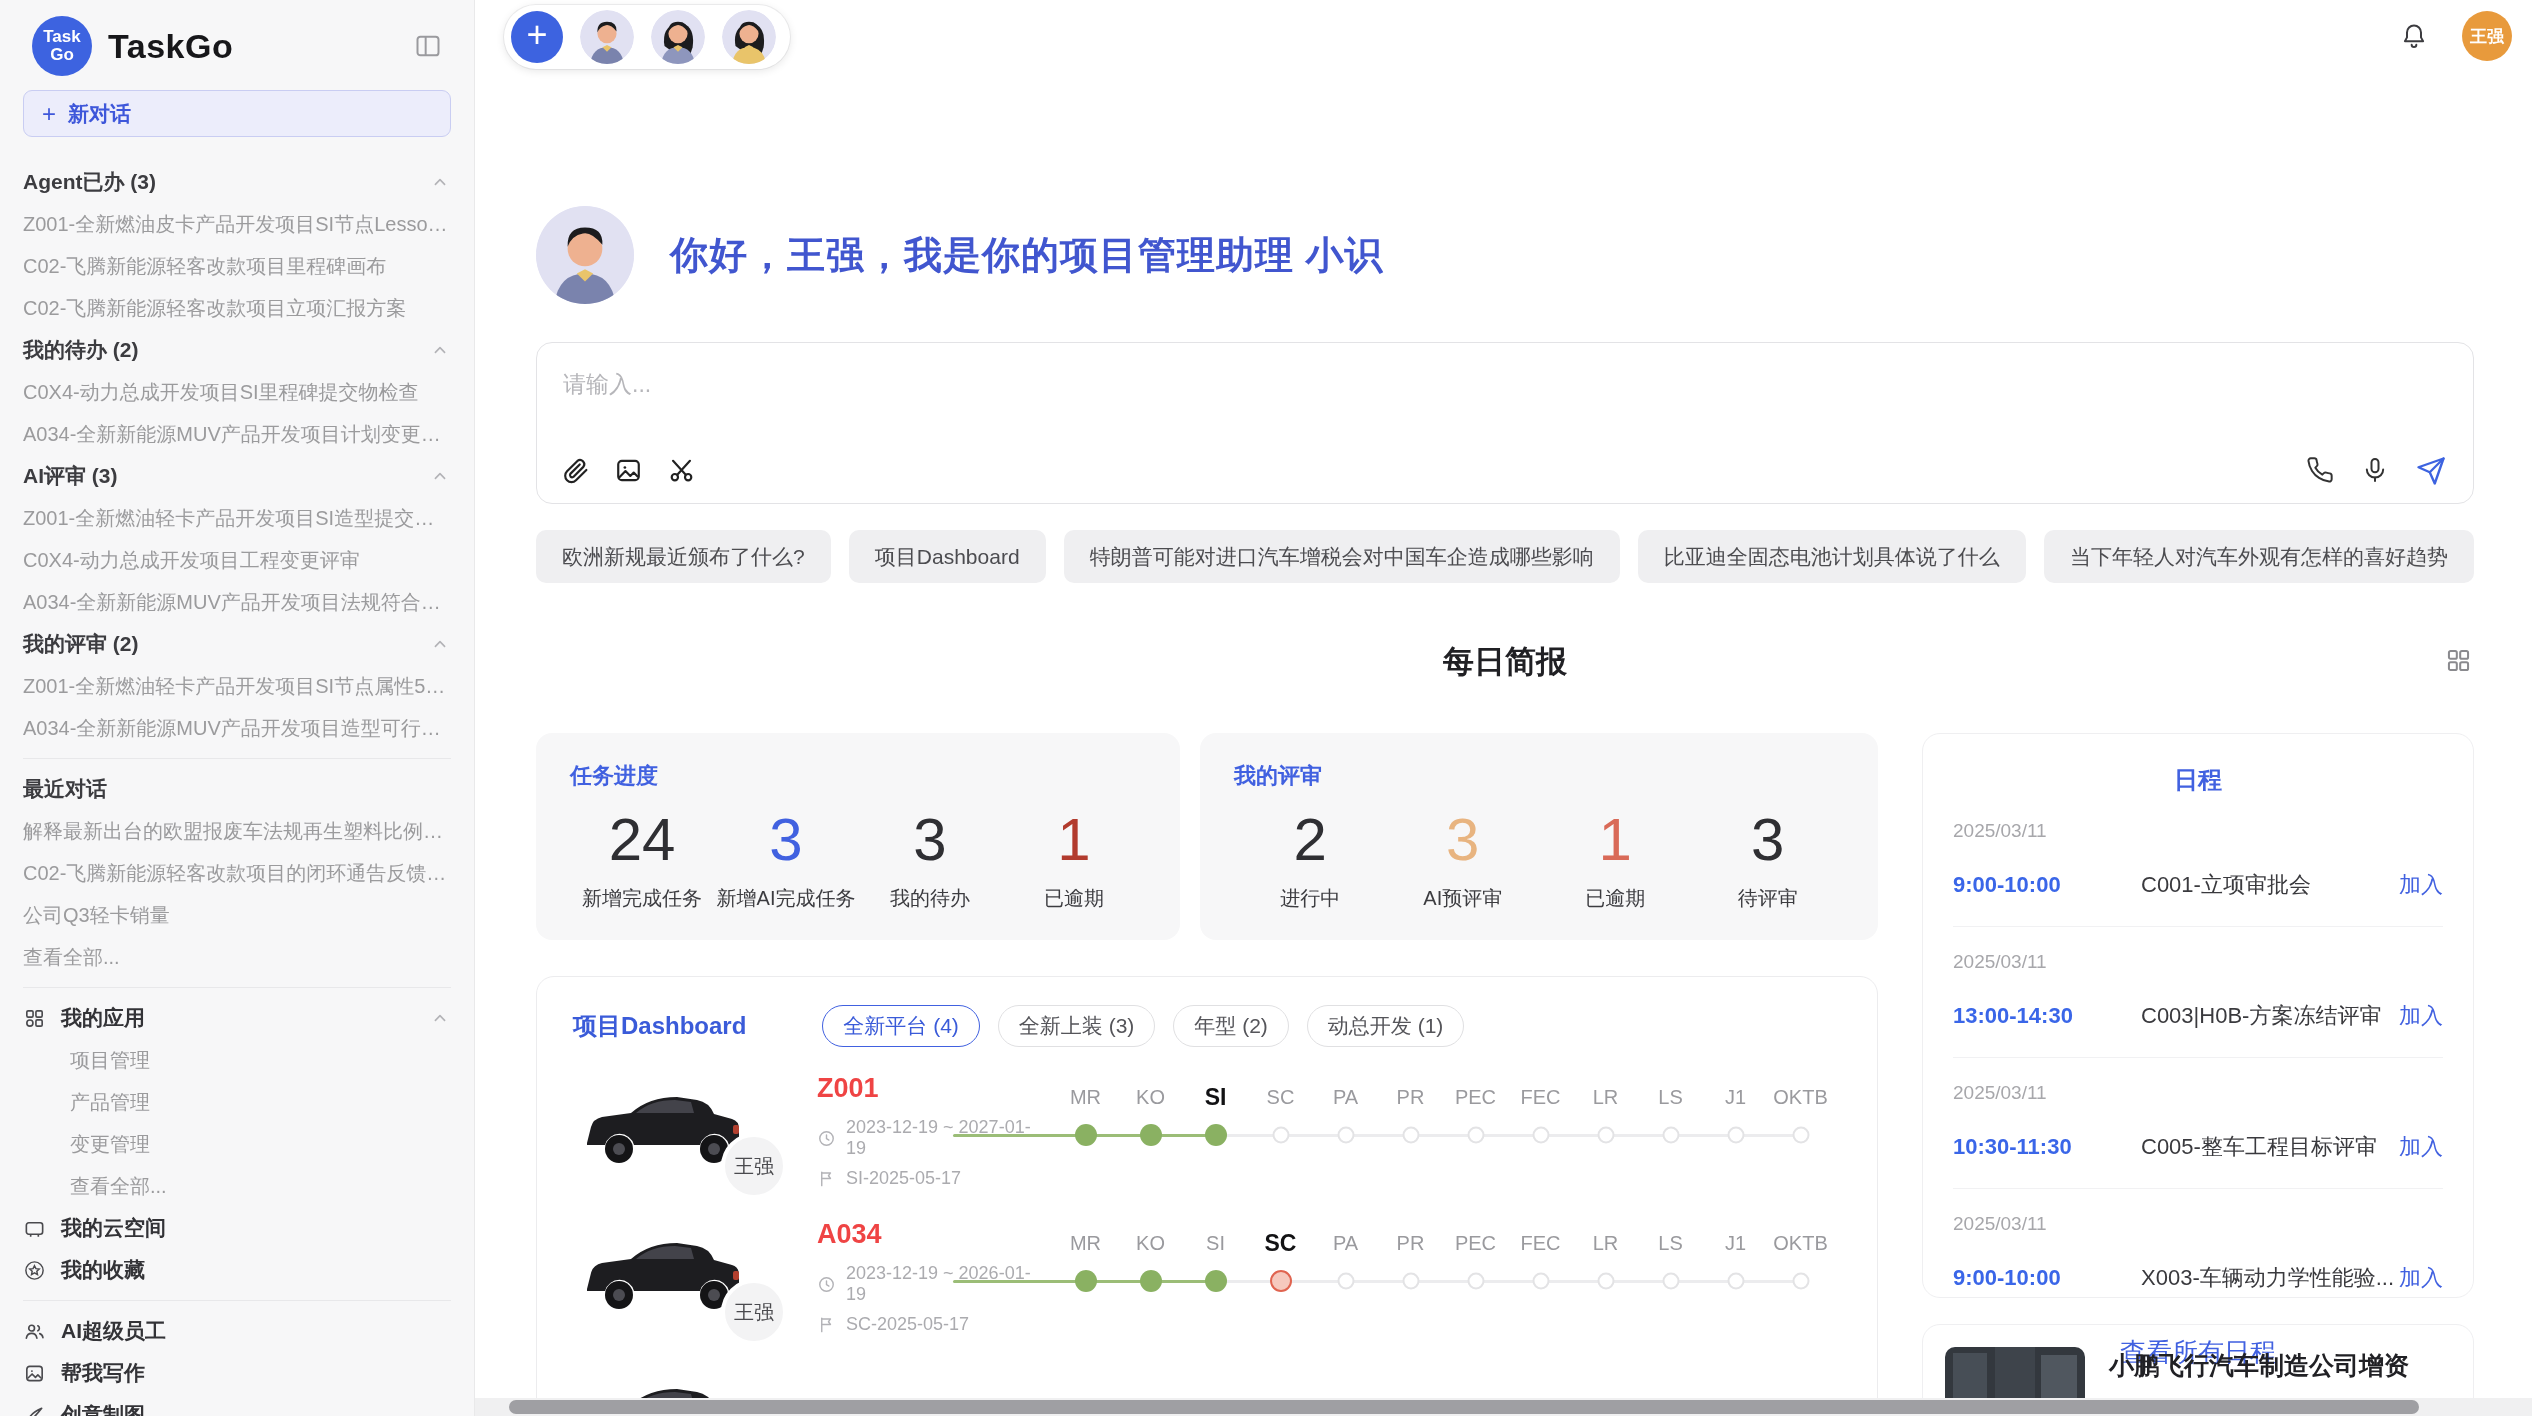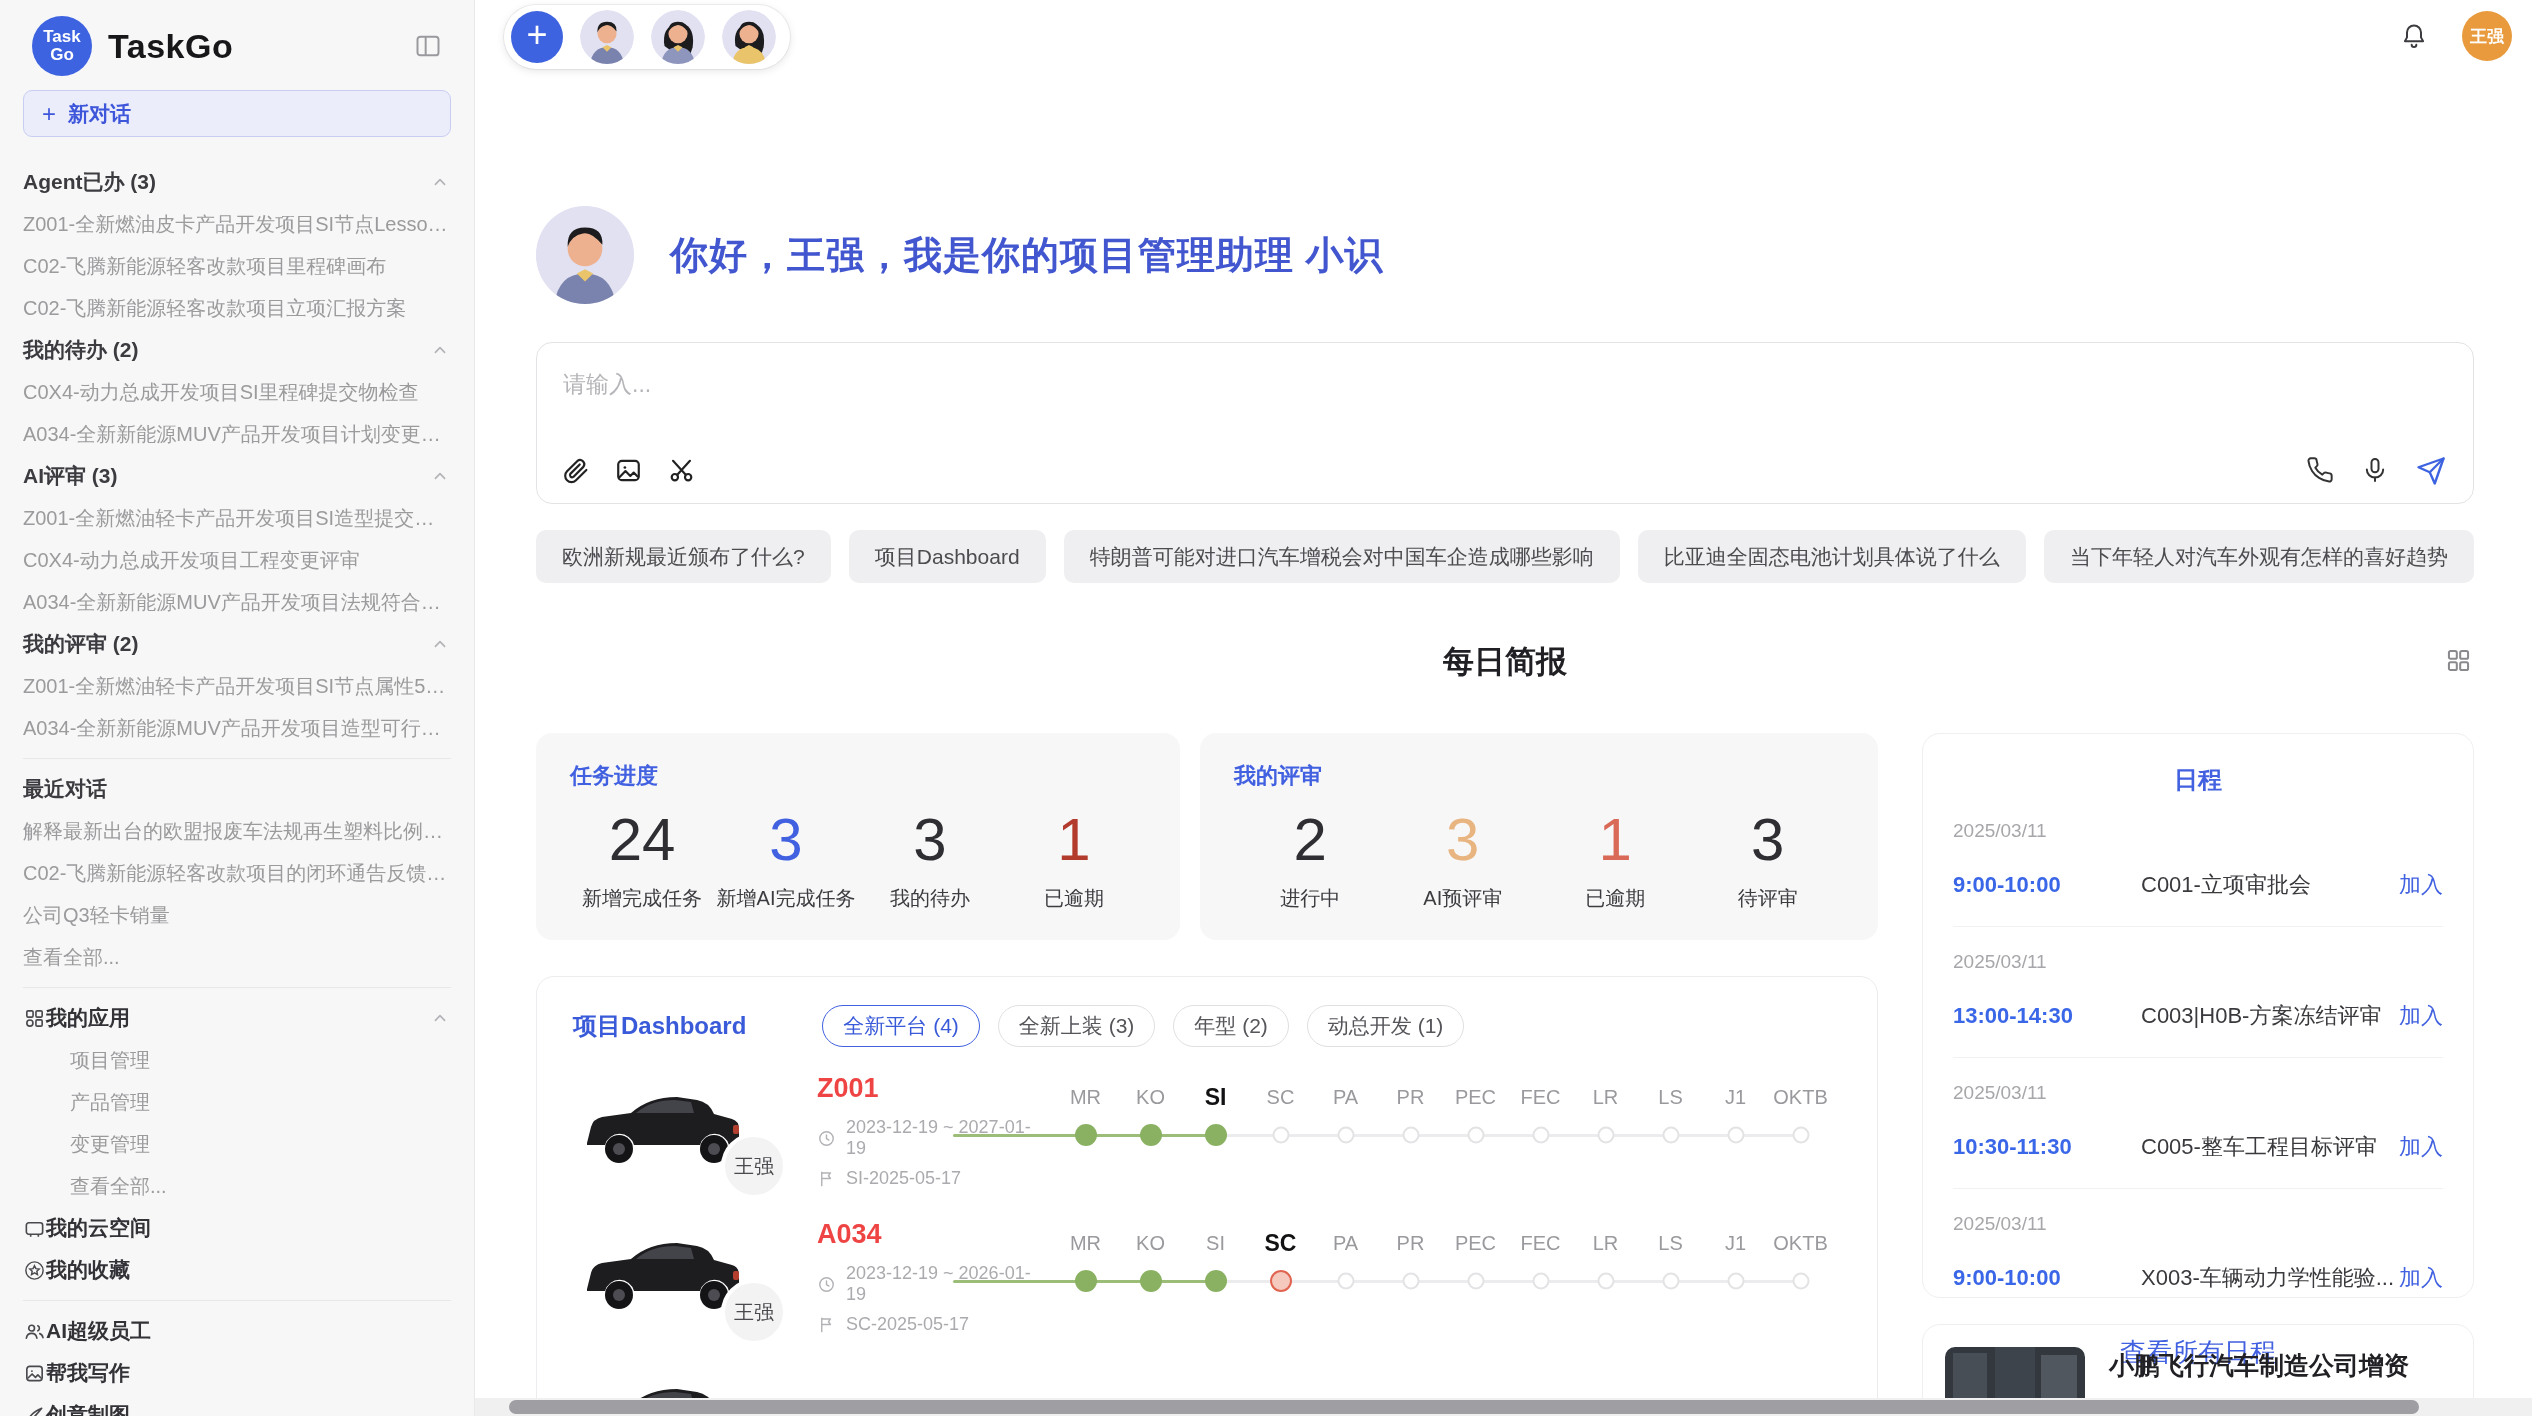--- a/index.html
+++ b/index.html
@@ -20,21 +20,21 @@
     border-radius:9px; display:flex; align-items:center; padding:0 18px; color:#3e57da;
     font-size:21px; font-weight:600; gap:12px; cursor:pointer; }
   .newchat .plus { font-size:24px; font-weight:400; }
   .sb-scroll { padding:24px 23px 0; }
   .sb-sec-header { height:42px; display:flex; align-items:center; font-size:21px;
     color:#3c3c40; font-weight:600; }
   .sb-sec-header .chev { margin-left:auto; width:22px; height:22px; cursor:pointer; }
   .sb-item { height:42px; line-height:42px; font-size:20px; color:#9b9b9d;
     white-space:nowrap; overflow:hidden; text-overflow:ellipsis; cursor:pointer; }
   .sb-divider { border-top:1px solid #e8e8ea; margin:9px 0; }
-  .sb-row { height:42px; display:flex; align-items:center; font-size:21px;
+  .sb-row { height:42px; display:flex; align-items:center; gap:15px; font-size:21px;
     color:#333337; font-weight:600; cursor:pointer; }
   .sb-row .sicon { width:23px; height:23px; flex:none; }
   .sb-sub { height:42px; line-height:42px; padding-left:47px; font-size:20px;
     color:#9b9b9d; white-space:nowrap; overflow:hidden; text-overflow:ellipsis; cursor:pointer; }
 
   
   .main { flex:1; position:relative; background:#fff; height:100%; overflow:hidden; }
   .topbar { position:relative; height:72px; }
   .pill { position:absolute; left:29px; top:5px; height:64px; border-radius:34px; background:#fff;
     box-shadow:0 2px 8px rgba(0,0,0,.10), 0 0 0 1px #f1f1f2; display:flex; align-items:center;

